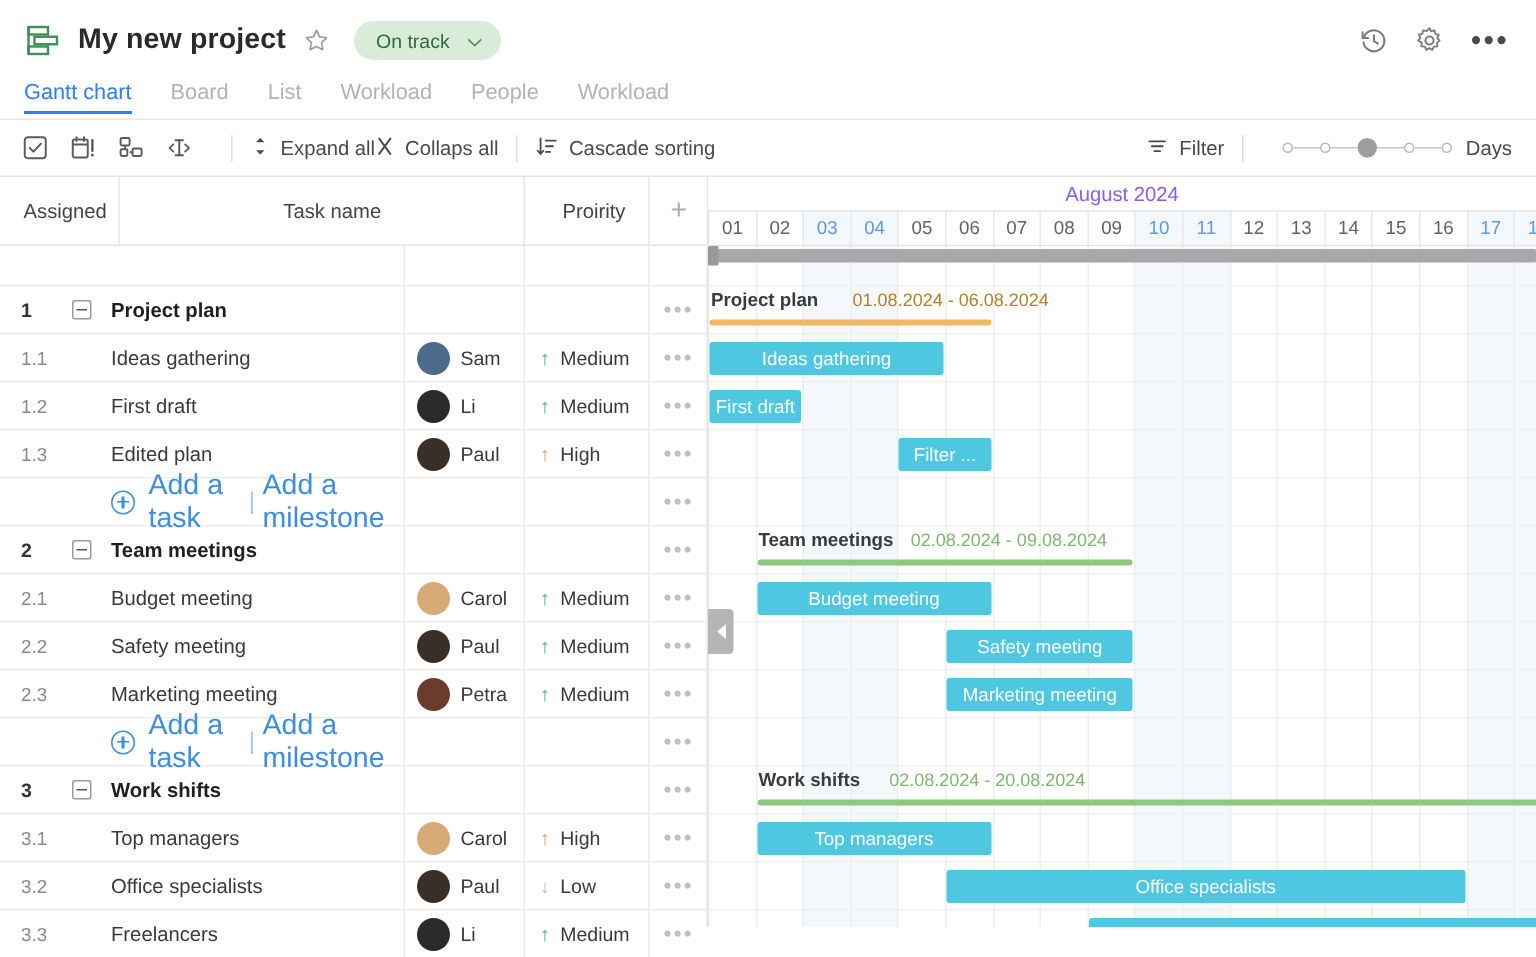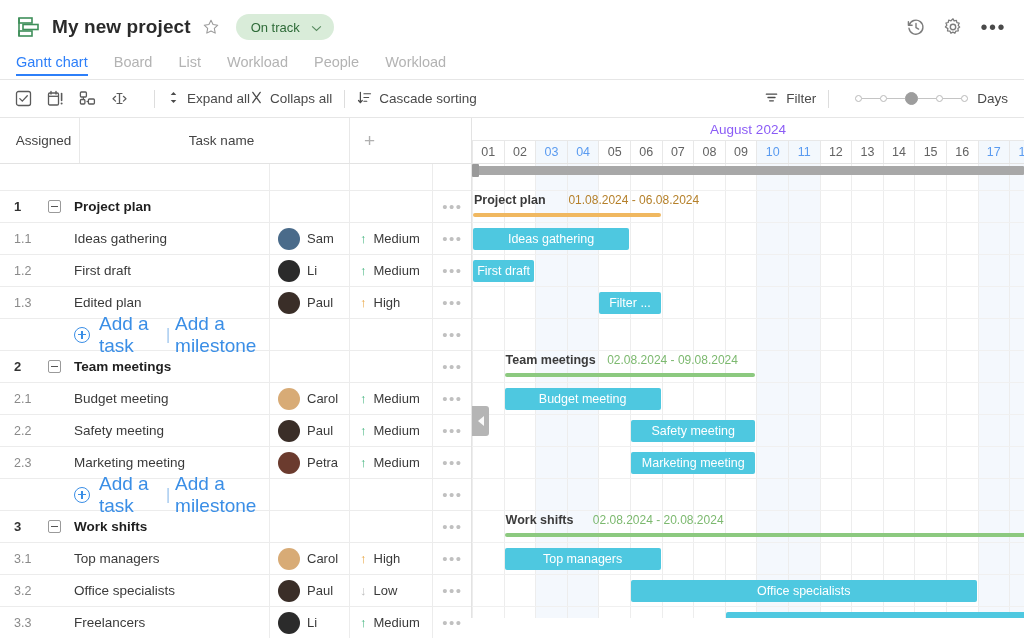--- a/index.html
+++ b/index.html
@@ -369,20 +369,21 @@
     <span class="days-lbl">Days</span>
   </div>
 </div>
 
 <div class="main">
 
   <div class="grid-pane">
     <div class="grid-head">
       <div class="gh c-assign">Assigned</div>
       <div class="gh c-name">Task name</div>
+      <div class="gh c-prio">Proirity</div>
       <div class="gh c-plus">+</div>
     </div>
     <div id="grid-rows">
         <div class="row spacer">
           <div class="cell c-name"></div>
           <div class="cell c-assign"></div>
           <div class="cell c-prio"></div>
           <div class="cell c-dots"></div>
         </div>
         <div class="row">

